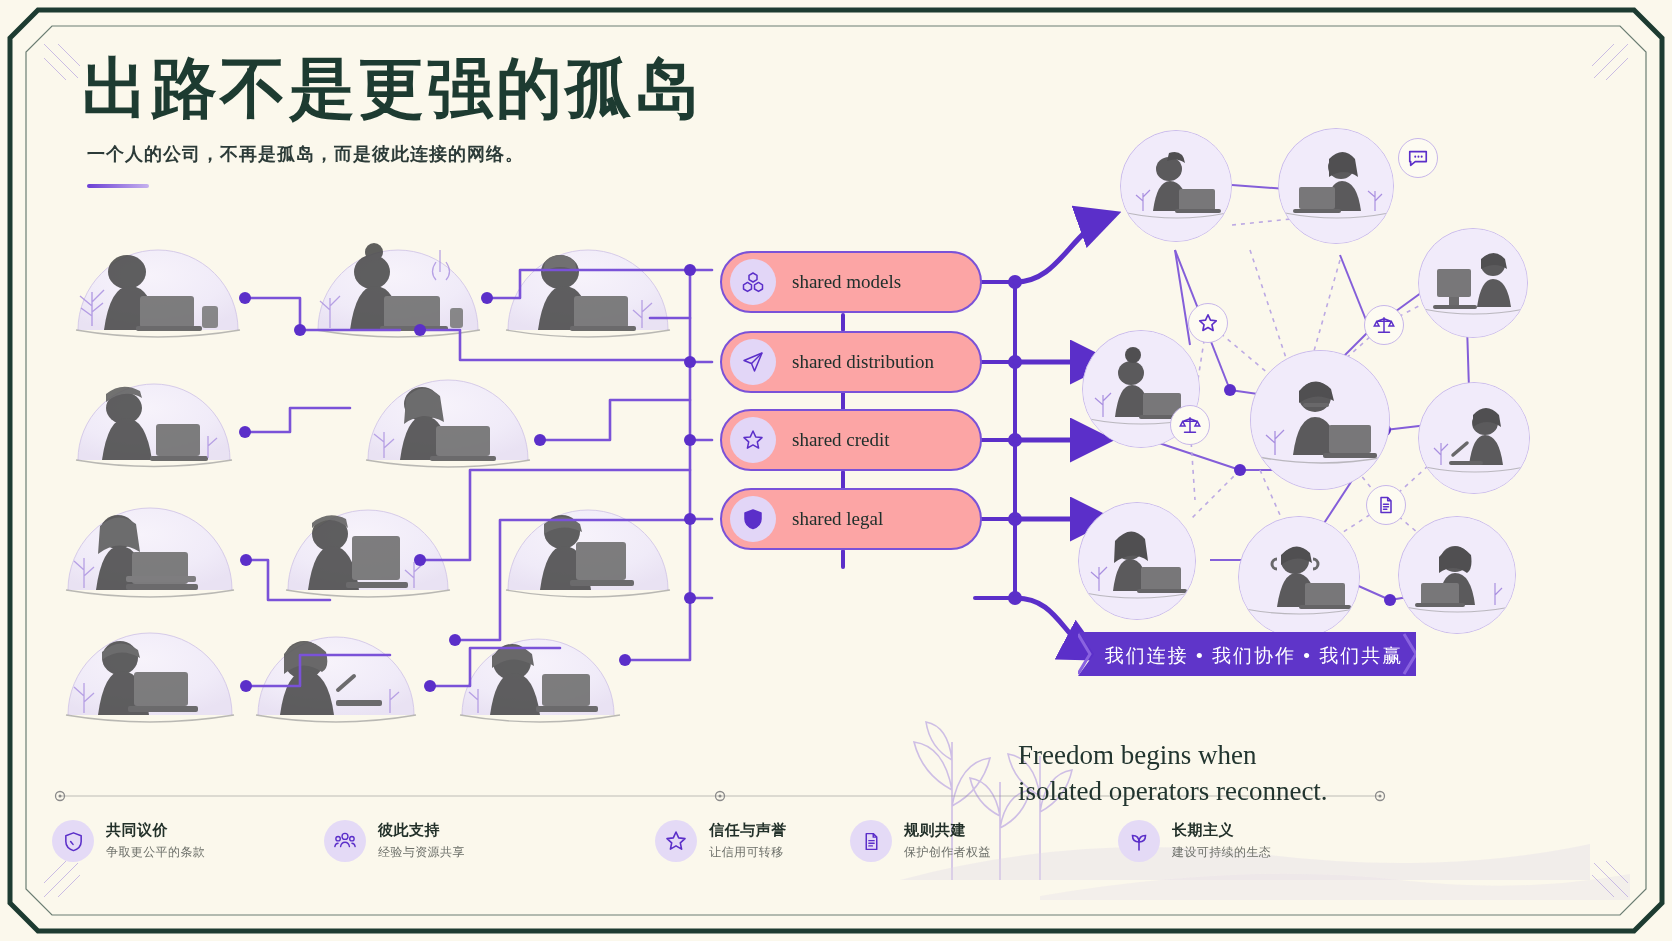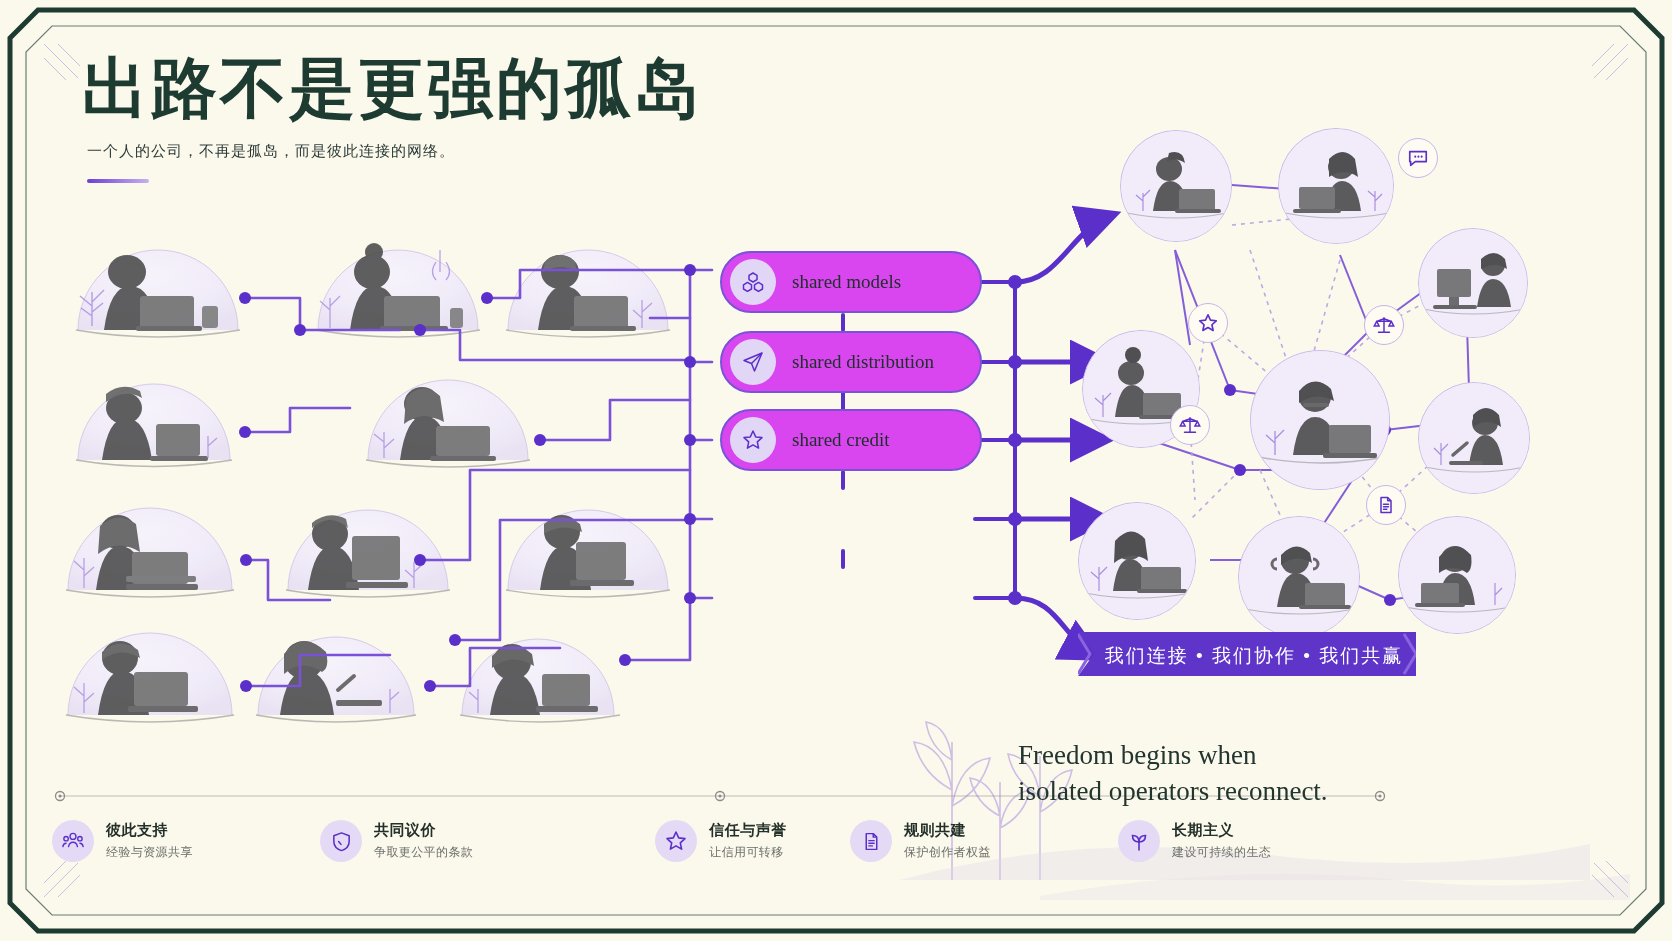--- a/index.html
+++ b/index.html
@@ -21,41 +21,42 @@
     font-size: 66px;
     font-weight: bold;
     color: #1d3b31;
     letter-spacing: 3px;
     line-height: 1.12;
     white-space: nowrap;
   }
   .subtitle {
     margin-top: 16px;
     margin-left: 5px;
-    font-size: 15px;
+    font-size: 18px;
     color: #2c3b38;
     letter-spacing: 1px;
     white-space: nowrap;
+    font-weight: bold;
   }
   .rule {
     margin-top: 18px; margin-left: 5px;
     width: 62px; height: 4px; border-radius: 2px;
     background: linear-gradient(90deg, #6b3fd4, #c6b2ee);
   }
 
   
   .diagram { position: absolute; inset: 0; width: 1672px; height: 941px; z-index: 5; }
 
   
   .pill {
     position: absolute;
     width: 262px; height: 62px;
     border: 2px solid #7a52d8;
     border-radius: 34px;
-    background: #d946ef;
+    background: #fca5a5;
     display: flex; align-items: center;
     padding-left: 8px;
     z-index: 14;
   }
   .pill-ico {
     width: 46px; height: 46px; border-radius: 50%;
     background: #e2d6f7;
     display: flex; align-items: center; justify-content: center;
     flex: 0 0 auto;
   }
@@ -678,66 +679,74 @@
 
   <div class="pill" style="left:720px;top:409px;">
     <span class="pill-ico">
       <svg width="24" height="24" viewBox="0 0 24 24" fill="none" stroke="#5b2fc9" stroke-width="1.5" stroke-linejoin="round">
         <path d="M12 3l2.7 5.9 6.3.7-4.7 4.3 1.3 6.2-5.6-3.2-5.6 3.2 1.3-6.2L3 9.6l6.3-.7z"></path>
       </svg>
     </span>
     <span class="pill-label">shared credit</span>
   </div>
 
+  <div class="pill" style="left:720px;top:488px;">
+    <span class="pill-ico">
+      <svg width="24" height="24" viewBox="0 0 24 24" fill="#5b2fc9" stroke="#5b2fc9" stroke-width="1.5" stroke-linejoin="round">
+        <path d="M12 3l8 3v6c0 5-3.5 8-8 9.5C7.5 20 4 17 4 12V6z"></path>
+      </svg>
+    </span>
+    <span class="pill-label">shared legal</span>
+  </div>
 
 
   <div class="banner">
     <svg width="338" height="44" viewBox="0 0 338 44" style="position:absolute;inset:0;">
       <path d="M0 0 H338 L338 44 H0 L16 22 Z" fill="#5f35c9"></path>
       <path d="M0 2 L12 22 L0 42" fill="none" stroke="#8a63e0" stroke-width="3"></path>
       <path d="M326 2 L338 22 L326 42" fill="none" stroke="#8a63e0" stroke-width="3"></path>
     </svg>
     <div class="banner-text">我们连接  •  我们协作  •  我们共赢</div>
   </div>
 
   <div class="tagline">
     <div>Freedom begins when</div>
     <div>isolated operators reconnect.</div>
   </div>
 
   <div class="legend">
+    <div class="legend-item" style="width:272px;">
+      <span class="legend-ico">
+        <svg width="23" height="23" viewBox="0 0 24 24" fill="none" stroke="#5b2fc9" stroke-width="1.6" stroke-linejoin="round">
+          <path d="M12 3l8 3v6c0 5-3.5 8-8 9.5C7.5 20 4 17 4 12V6z"></path>
+          <path d="M9 12l2.5 3" stroke-linecap="round"></path>
+        </svg>
+      </span>
+      <span class="legend-txt">
+        <span class="legend-title" style="display:block;">共同议价</span>
+        <span class="legend-sub" style="display:block;">争取更公平的条款</span>
+      </span>
+    </div>
+
     <div class="legend-item" style="width:268px;">
       <span class="legend-ico">
         <svg width="24" height="24" viewBox="0 0 26 26" fill="none" stroke="#5b2fc9" stroke-width="1.5">
           <circle cx="13" cy="8" r="3.2"></circle>
             <circle cx="5.5" cy="10.5" r="2.4"></circle>
             <circle cx="20.5" cy="10.5" r="2.4"></circle>
           <path d="M8.2 19c.6-3 2.4-4.6 4.8-4.6s4.2 1.6 4.8 4.6" stroke-linecap="round"></path>
           <path d="M2 19c.4-2.3 1.6-3.5 3.5-3.5M24 19c-.4-2.3-1.6-3.5-3.5-3.5" stroke-linecap="round"></path>
         </svg>
       </span>
       <span class="legend-txt">
         <span class="legend-title" style="display:block;">彼此支持</span>
         <span class="legend-sub" style="display:block;">经验与资源共享</span>
       </span>
     </div>
 
-    <div class="legend-item" style="width:272px;">
-      <span class="legend-ico">
-        <svg width="23" height="23" viewBox="0 0 24 24" fill="none" stroke="#5b2fc9" stroke-width="1.6" stroke-linejoin="round">
-          <path d="M12 3l8 3v6c0 5-3.5 8-8 9.5C7.5 20 4 17 4 12V6z"></path>
-          <path d="M9 12l2.5 3" stroke-linecap="round"></path>
-        </svg>
-      </span>
-      <span class="legend-txt">
-        <span class="legend-title" style="display:block;">共同议价</span>
-        <span class="legend-sub" style="display:block;">争取更公平的条款</span>
-      </span>
-    </div>
-
     <div class="legend-item" style="width:258px;justify-content:center;">
       <span class="legend-ico">
         <svg width="24" height="24" viewBox="0 0 24 24" fill="none" stroke="#5b2fc9" stroke-width="1.6" stroke-linejoin="round">
           <path d="M12 3l2.7 5.9 6.3.7-4.7 4.3 1.3 6.2-5.6-3.2-5.6 3.2 1.3-6.2L3 9.6l6.3-.7z"></path>
         </svg>
       </span>
       <span class="legend-txt">
         <span class="legend-title" style="display:block;">信任与声誉</span>
         <span class="legend-sub" style="display:block;">让信用可转移</span>
       </span>

